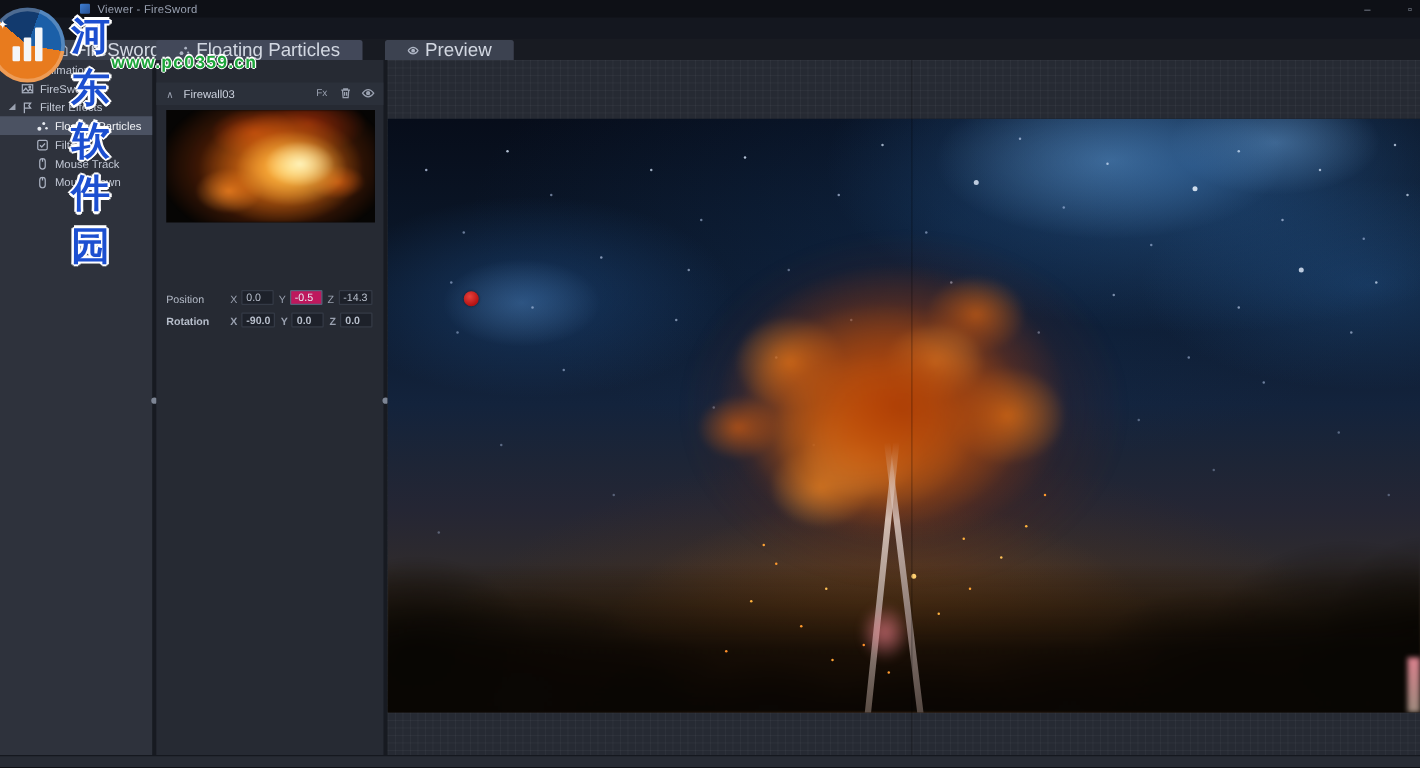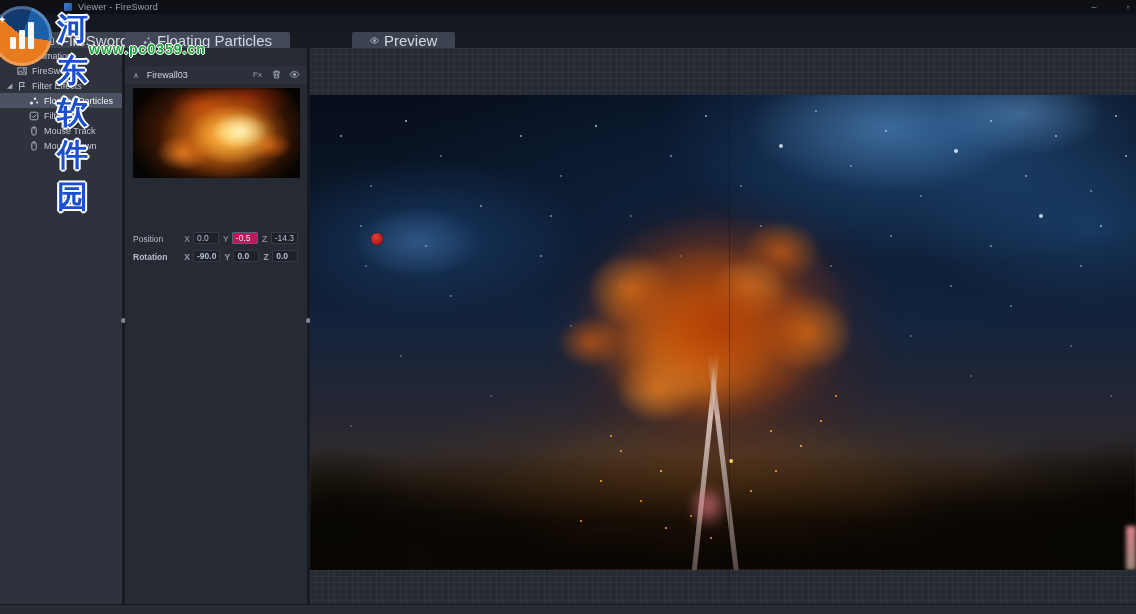--- a/index.html
+++ b/index.html
@@ -22,21 +22,21 @@
   .tb-ic{width:11px;height:11px;color:#969dac;}
   .tb-ic svg{width:11px;height:11px;display:block;}
 
   
   .tabstrip{position:absolute;left:0;top:31px;width:100%;height:17px;background:#181b22;}
   .tab{position:absolute;top:1px;height:16px;background:#3c4250;display:flex;align-items:center;gap:5px;padding:0 18px;border-radius:2px 2px 0 0;color:#d3d8e2;font-size:15px;}
   .tab .t-ic{width:9px;height:9px;color:#aeb5c4;flex:0 0 auto;}
   .tab .t-ic svg{width:9px;height:9px;display:block;}
   .tab-project{left:28px;}
   .tab-editor{left:125px;background:#424859;}
-  .tab-preview{left:308px;margin-left:44px;}
+  .tab-preview{left:308px;}
 
   
   .main{position:absolute;left:0;top:48px;width:1136px;height:556px;display:flex;}
   .sidebar{width:122px;background:#2e323c;position:relative;flex:0 0 auto;}
   .vsplit{width:3px;background:#171a21;flex:0 0 auto;position:relative;}
   .vsplit::after{content:"";position:absolute;left:-1px;top:270px;width:5px;height:5px;border-radius:50%;background:#7d8594;}
   .inspector{width:182px;background:#262a33;position:relative;flex:0 0 auto;}
   .preview{flex:1 1 auto;position:relative;background-color:#262a33;
     background-image:linear-gradient(rgba(255,255,255,0.035) 1px,transparent 1px),
                      linear-gradient(90deg,rgba(255,255,255,0.035) 1px,transparent 1px);

